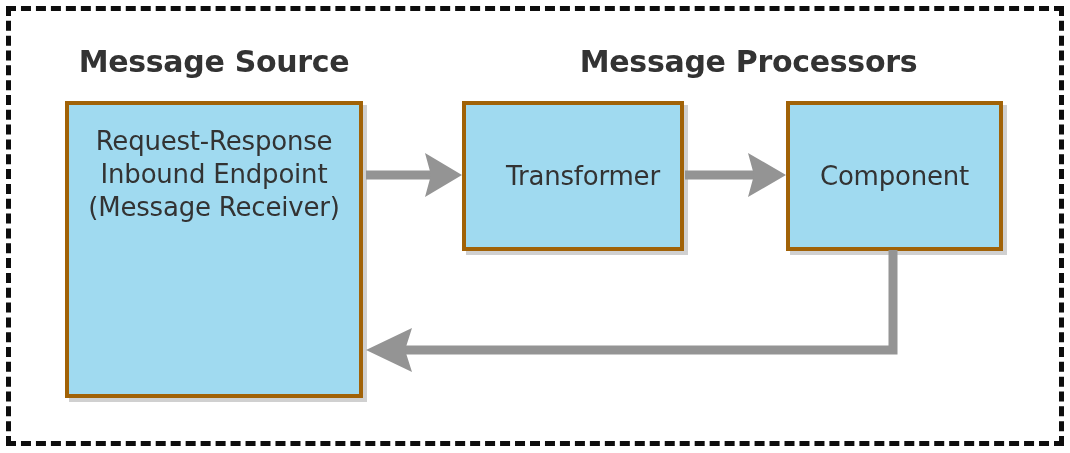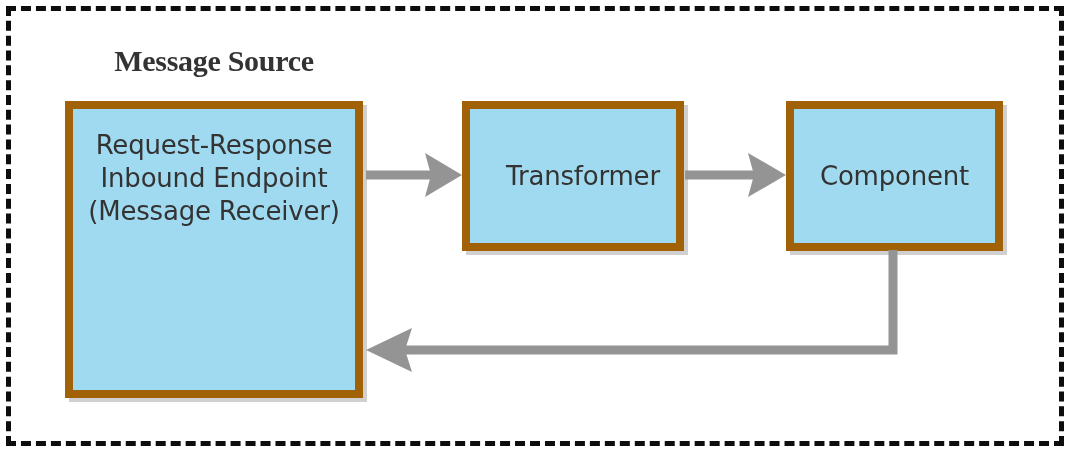--- a/index.html
+++ b/index.html
@@ -26,21 +26,21 @@
     height: 440px;
     box-sizing: border-box;
     border: 5px dashed #0d0d0d;
     background: transparent;
   }
   
   .node {
     position: absolute;
     box-sizing: border-box;
     background: #a0daf0;
-    border: 8px solid #a16207;
+    border: 4px solid #a16207;
     box-shadow: 4px 4px 0 0 rgba(150,150,150,0.45);
     display: flex;
     align-items: flex-start;
     justify-content: center;
     color: #333333;
   }
   .node.center-label {
     align-items: center;
   }
   .node-label {
@@ -74,21 +74,20 @@
   }
   
   .group-title {
     position: absolute;
     color: #333333;
     font-size: 30px;
     font-weight: 700;
     letter-spacing: -0.3px;
     white-space: nowrap;
     text-align: center;
-    font-family: Liberation Serif, serif;
   }
   #title-message-source {
     left: 65px;
     top: 44px;
     width: 298px;
   }
   #title-message-processors {
     left: 556px;
     top: 44px;
     width: 385px;
@@ -105,20 +104,21 @@
 </style>
 </head>
 <body>
 
 <div id="canvas">
 
   <div class="outer-boundary"></div>
 
   <div class="group-title" id="title-message-source">Message Source</div>
 
+  <div class="group-title" id="title-message-processors">Message Processors</div>
 
   <div class="node" id="node-message-source">
     <span class="node-label">Request-Response
 Inbound Endpoint
 (Message Receiver)</span>
   </div>
 
   <div class="node center-label" id="node-transformer">
     <span class="node-label">Transformer</span>
   </div>

